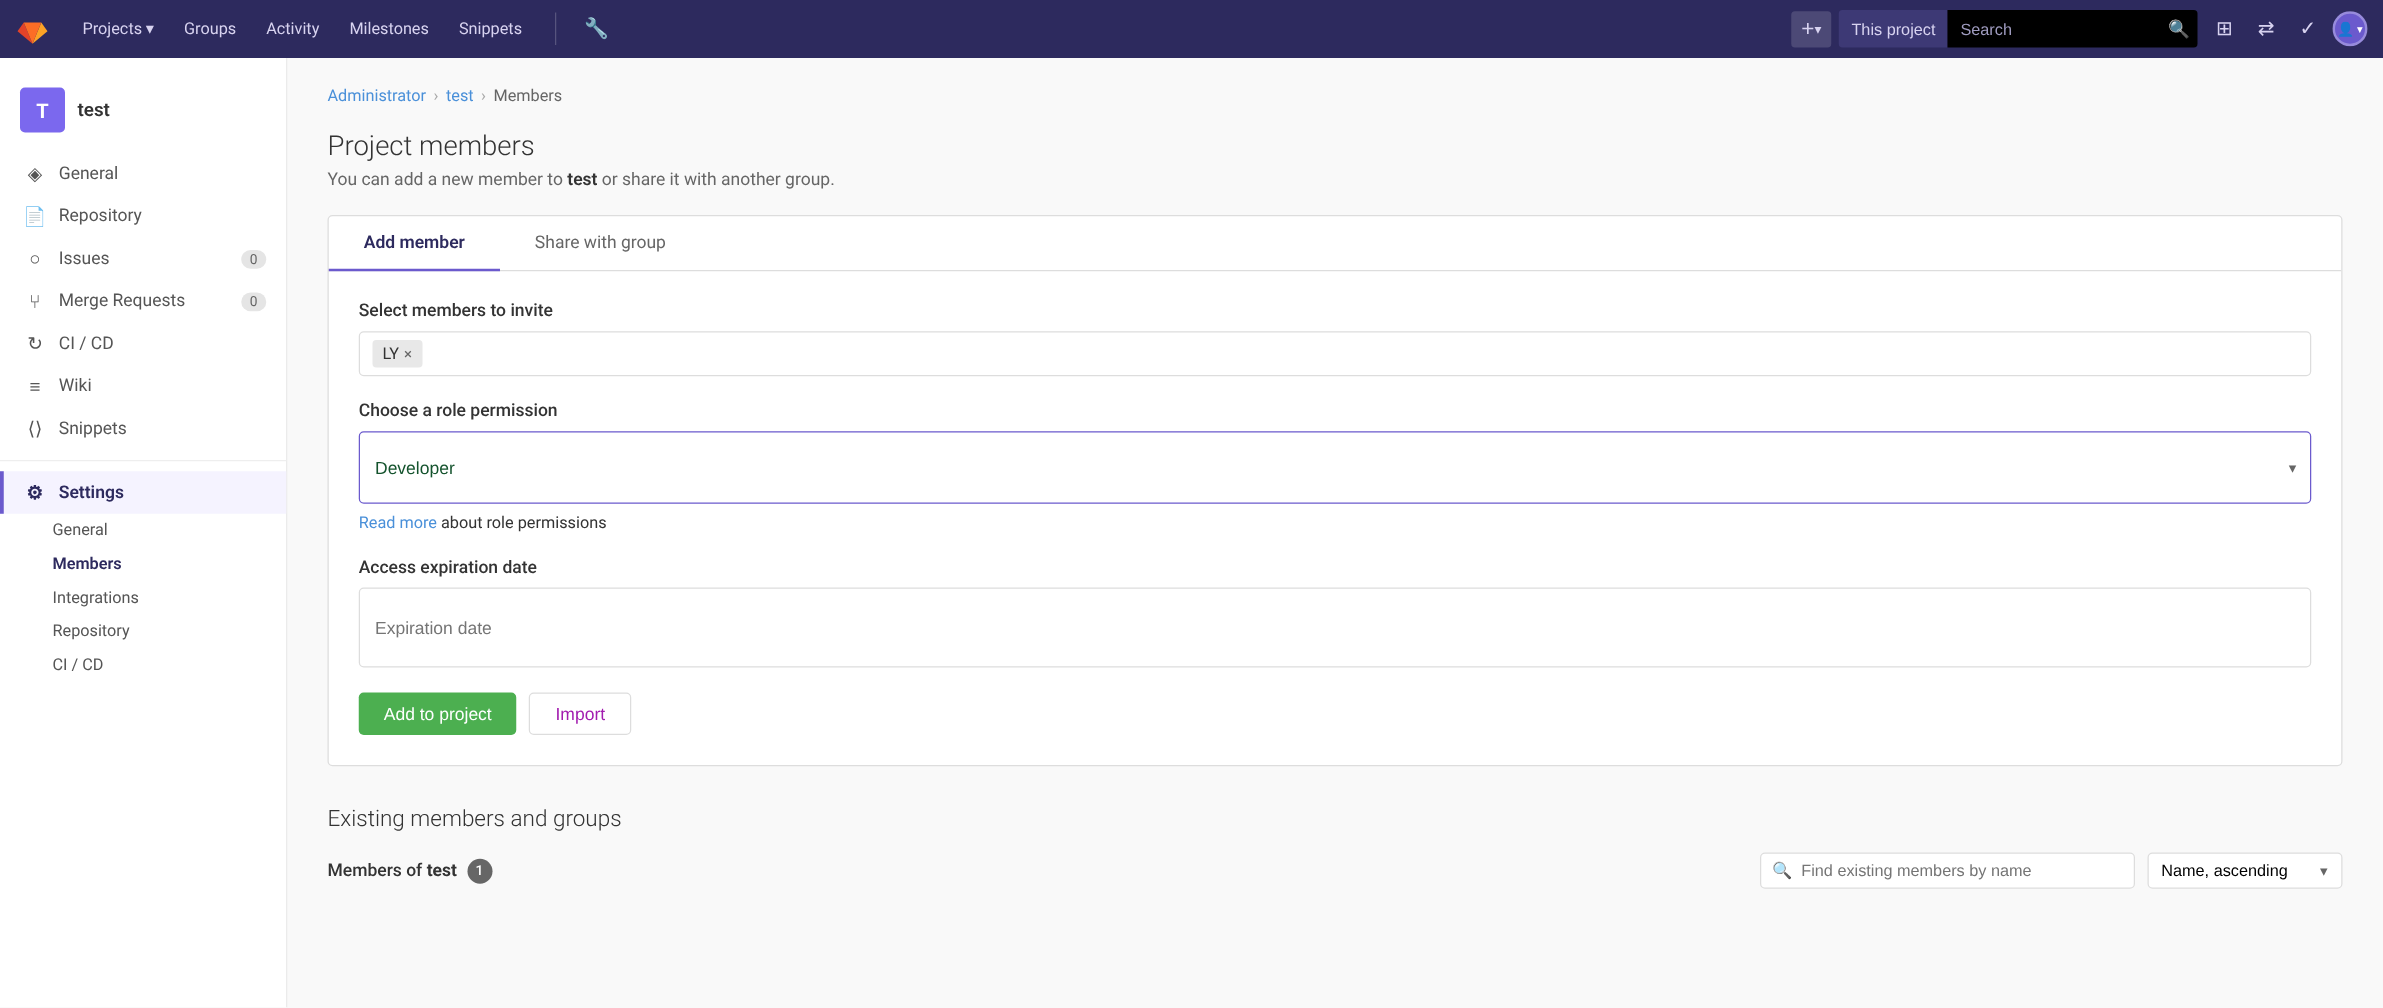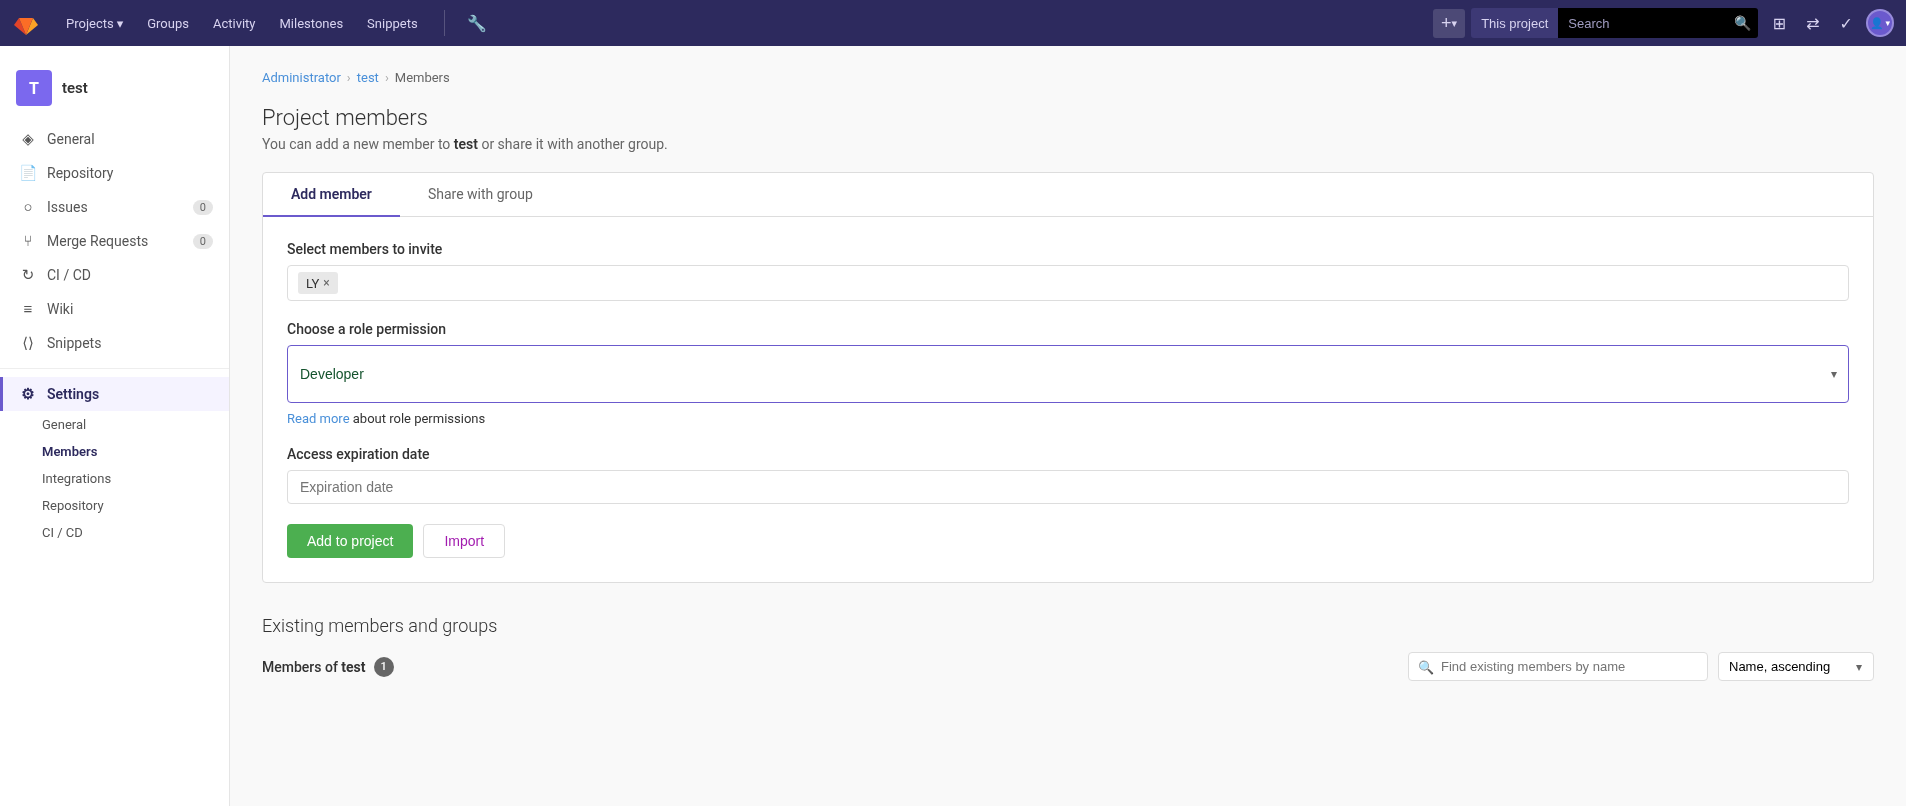--- a/index.html
+++ b/index.html
@@ -174,21 +174,21 @@
     }
     .select-wrapper { position: relative; }
     .select-arrow {
       position: absolute; right: 12px; top: 50%;
       transform: translateY(-50%); pointer-events: none;
       color: #666; font-size: 12px;
     }
     .read-more-link { color: #4a90d9; font-size: 13px; text-decoration: none; }
     .date-input {
       width: 100%; border: 1px solid #ddd; border-radius: 4px;
-      padding: 8px 12px; font-size: 14px; color: #999;
+      padding: 23px 12px; font-size: 14px; color: #999;
       background: #fff; outline: none;
     }
 
     .btn-primary {
       background: #4caf50; color: #fff; border: none;
       padding: 8px 20px; border-radius: 4px; font-size: 14px;
       cursor: pointer; font-weight: 500;
     }
     .btn-secondary {
       background: #fff; color: #a21caf; border: 1px solid #ddd;

